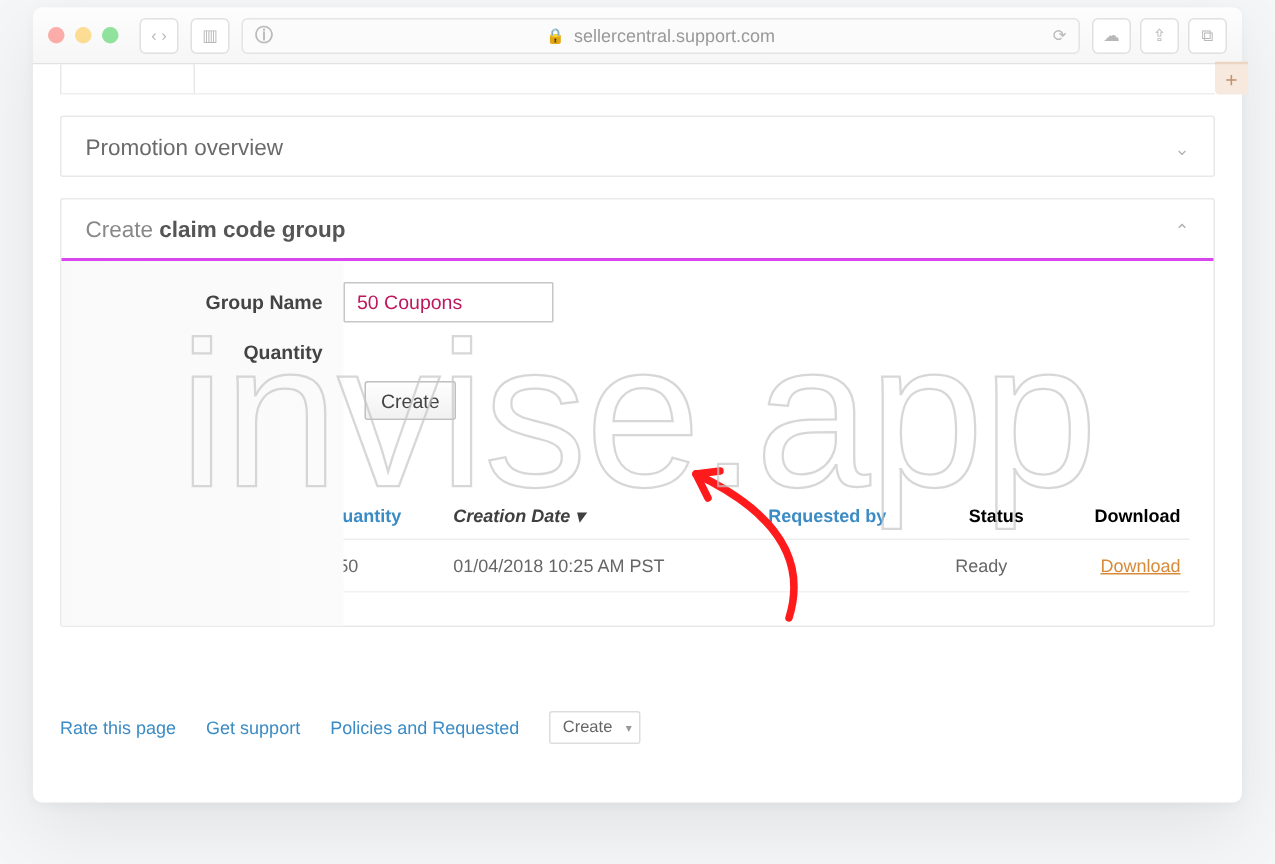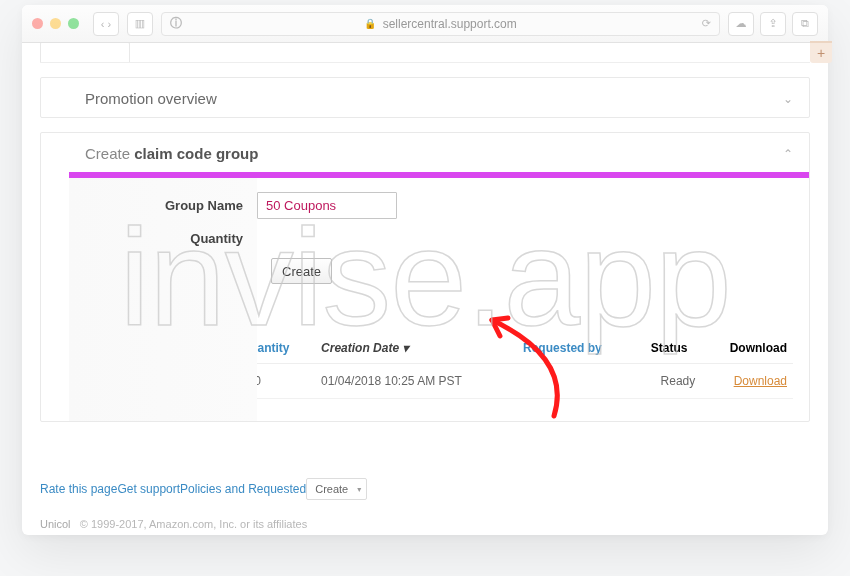--- a/index.html
+++ b/index.html
@@ -78,30 +78,29 @@
     border:1px solid #e8e8e8; border-bottom:none;
     border-radius:2px 2px 0 0;
     background:#fff;
   }
 
   .panel {
     border:1px solid #e9e9e9;
     border-radius:2px;
     margin-top:14px;
     background:#fff;
-    padding-left:28px;
   }
   .panel-header{
     display:flex; align-items:center; justify-content:space-between;
     padding:12px 16px 10px 16px;
     font-size:15px;
     color:#6a6a6a;
     font-weight:400;
   }
-  .panel-header.expanded{ border-bottom:6px solid #d946ef;}
+  .panel-header.expanded{ border-bottom:2px solid #d946ef;}
   .caret{ color:#b5b5b5; font-size:12px;}
   .panel-body{ padding:14px 16px 22px 16px; position:relative;}
 
   .create-title span.bold{ font-weight:600; color:#555;}
   .create-title span.light{ color:#888;}
 
   .form-row{
     display:flex; align-items:center;
     margin-bottom:12px;
   }
@@ -147,21 +146,21 @@
   table.ccg th.creation a{ color:#404040;font-style:italic;}
   table.ccg td{
     padding:10px 6px;
     border-bottom:1px solid #f1f1f1;
     color:#666;
   }
   .download-link{ color:#d78b3a; text-decoration:underline; cursor:pointer;}
 
   .footer-links{
     margin-top:56px; font-size:12px;
-    display:flex; align-items:center; 
+    display:flex; align-items:center; gap:20px;
     color:#3b8bc4;
   }
   .footer-links a{ color:#3b8bc4; cursor:pointer;}
   .lang-select{
     height:22px; border:1px solid #ddd; border-radius:2px;
     font-size:11px; padding:0 18px 0 8px; color:#666;
     background:#fff; position:relative; display:inline-flex; align-items:center;
   }
   .lang-select::after{content:"▾"; position:absolute; right:5px; font-size:8px; color:#999;}
 
@@ -280,38 +279,35 @@
               <th style="text-align:center"><span>Status</span></th>
               <th style="text-align:right"><span>Download</span></th>
             </tr>
           </thead>
           <tbody>
             <tr>
               <td>Test</td>
               <td>250</td>
               <td>01/04/2018 10:25 AM PST</td>
               <td></td>
-              <td style="text-align:right">Ready</td>
+              <td style="text-align:left">Ready</td>
               <td style="text-align:right"><span class="download-link">Download</span></td>
             </tr>
           </tbody>
         </table>
 
       </div>
     </div>
 
     <div class="footer-links">
       <a>Rate this page</a>
       <a>Get support</a>
       <a>Policies and Requested</a>
       <span class="lang-select">
         <span>Create</span>
       </span>
     </div>
 
-    <div class="copyright">
-      <span class="u">Unicol</span>&nbsp;&nbsp;&nbsp;<span>© 1999-2017, Amazon.com, Inc. or its affiliates</span>
-    </div>
 
   </div>
 </div>
 
 <div class="watermark">invise.app</div>
 
 </body></html>

